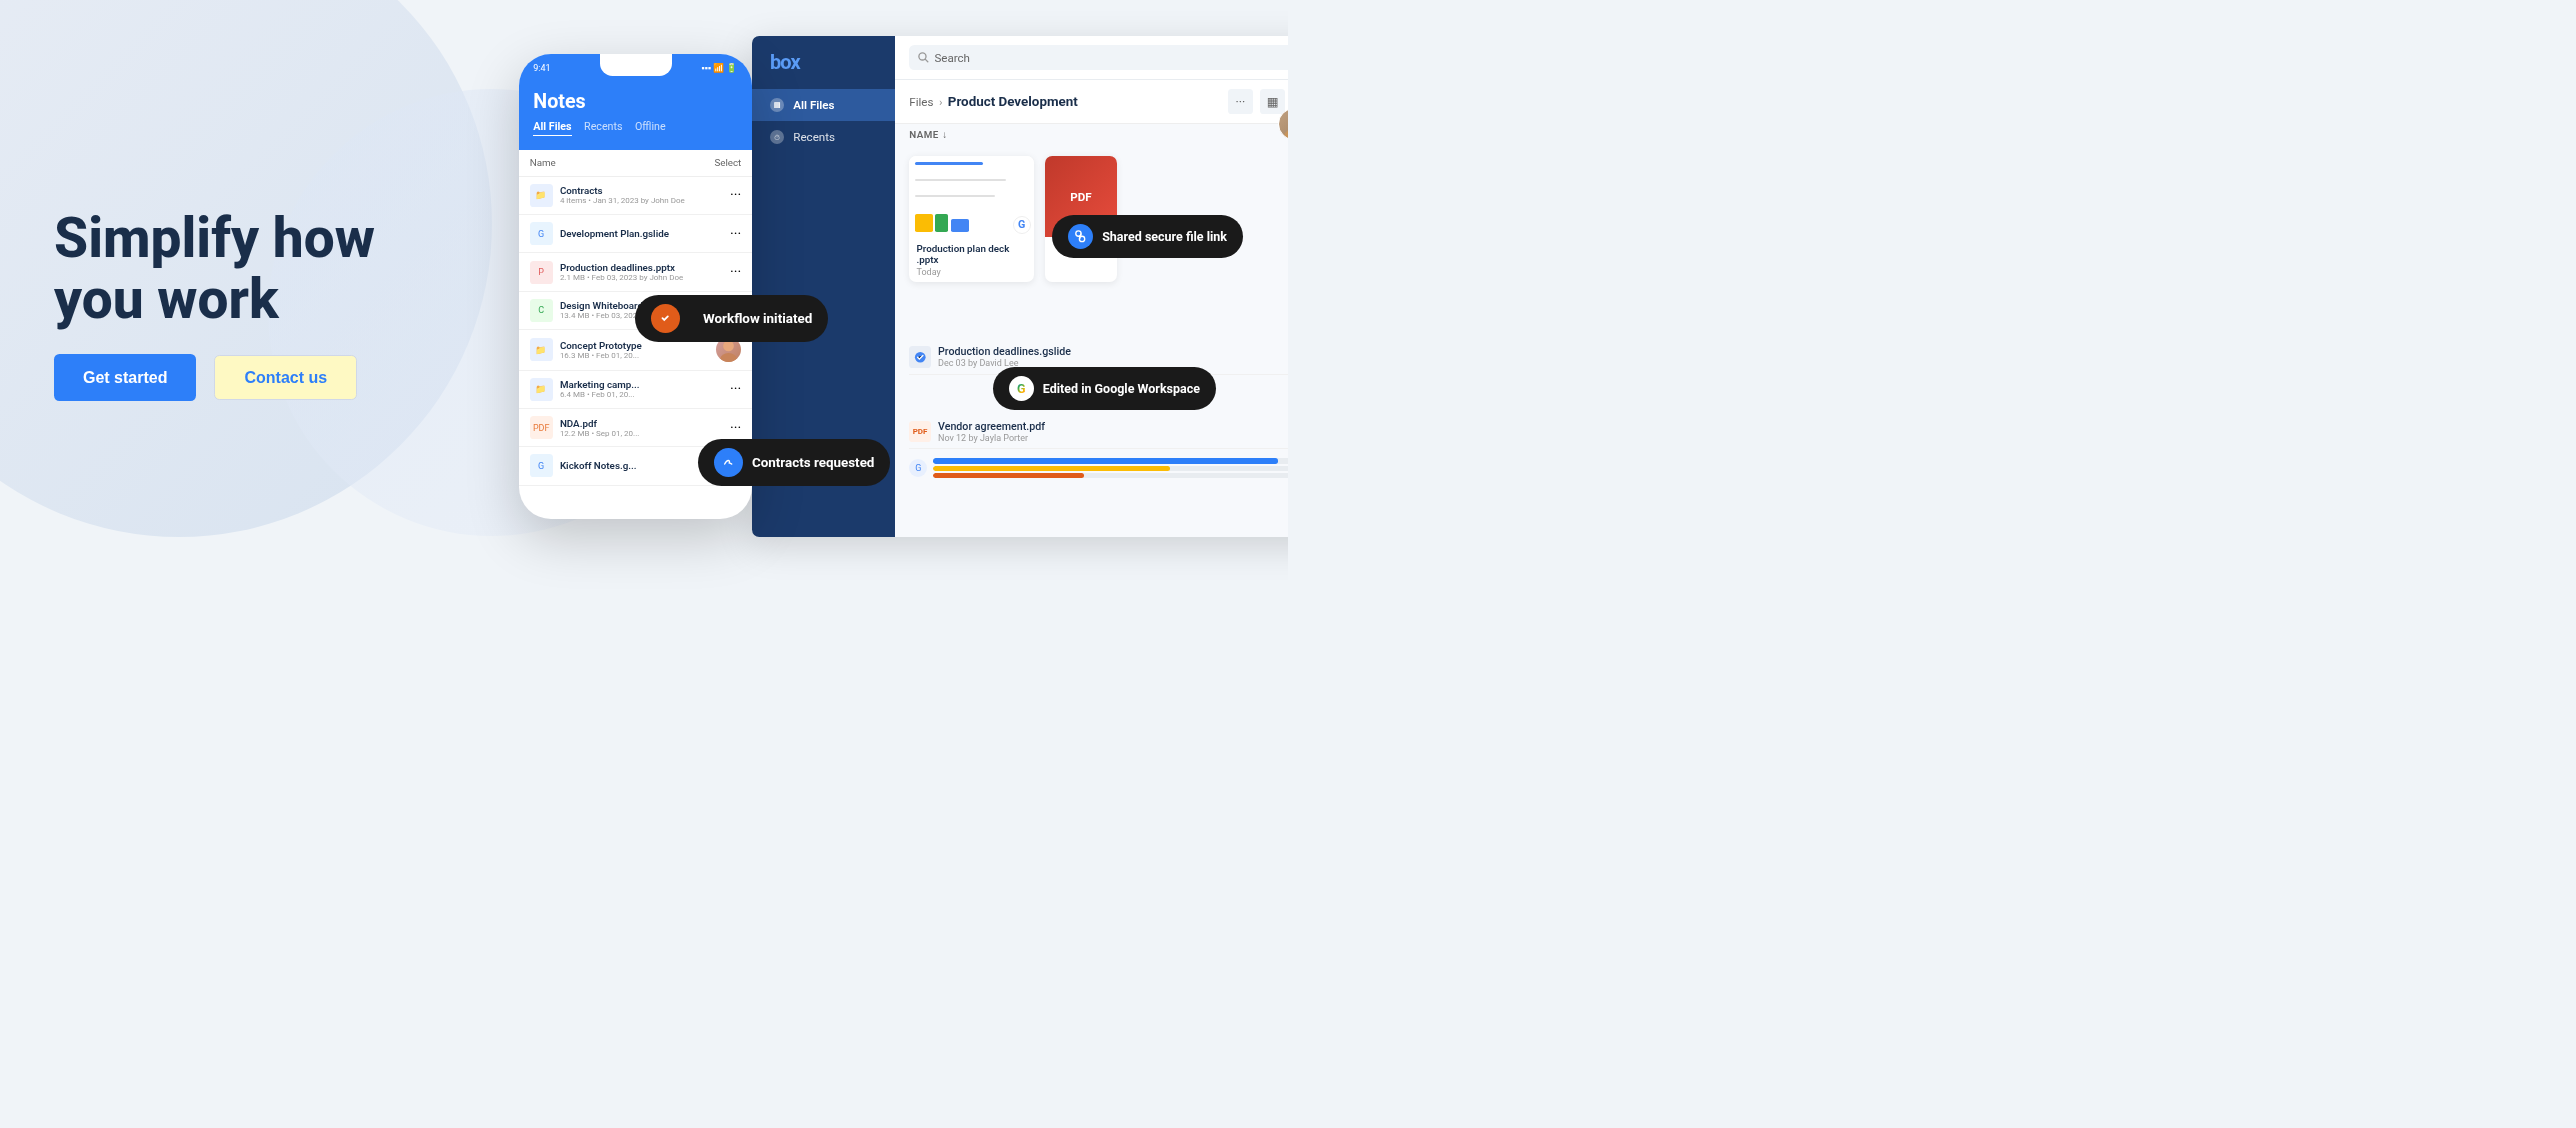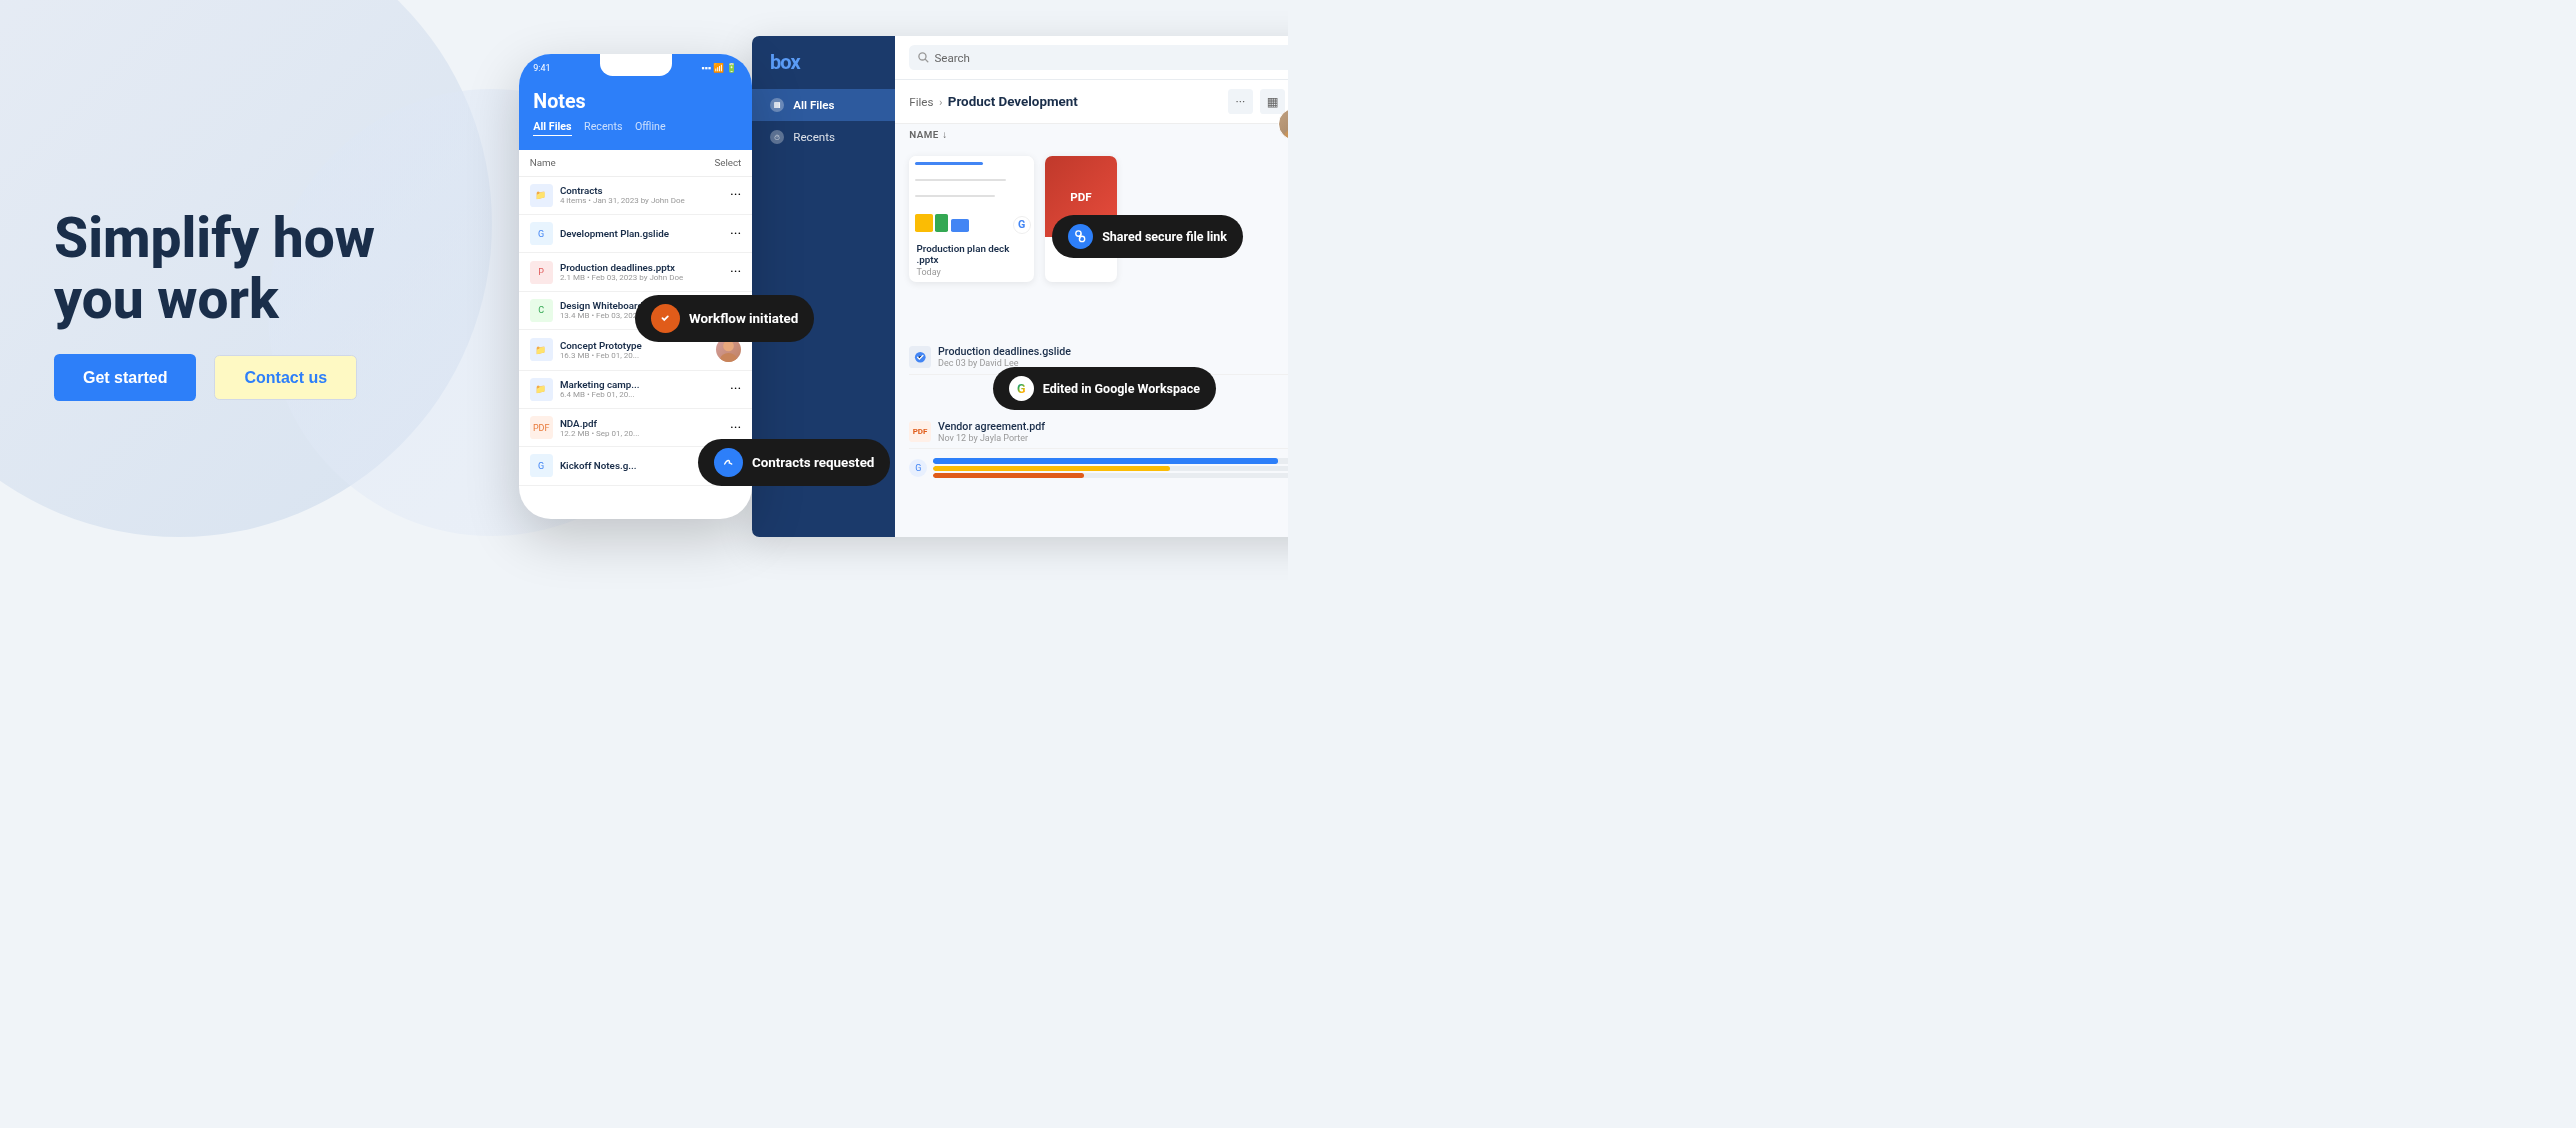--- a/index.html
+++ b/index.html
@@ -213,21 +213,21 @@
     .workflow-badge {
       position: absolute;
       left: 116px;
       top: 259px;
       background: #1a1a1a;
       color: #fff;
       border-radius: 27px;
       padding: 9px 16px;
       display: flex;
       align-items: center;
-      gap: 9px;
+      gap: 23px;
       font-size: 13.4px;
       font-weight: 700;
       z-index: 10;
       white-space: nowrap;
     }
 
     .workflow-icon {
       width: 29px;
       height: 29px;
       border-radius: 50%;

